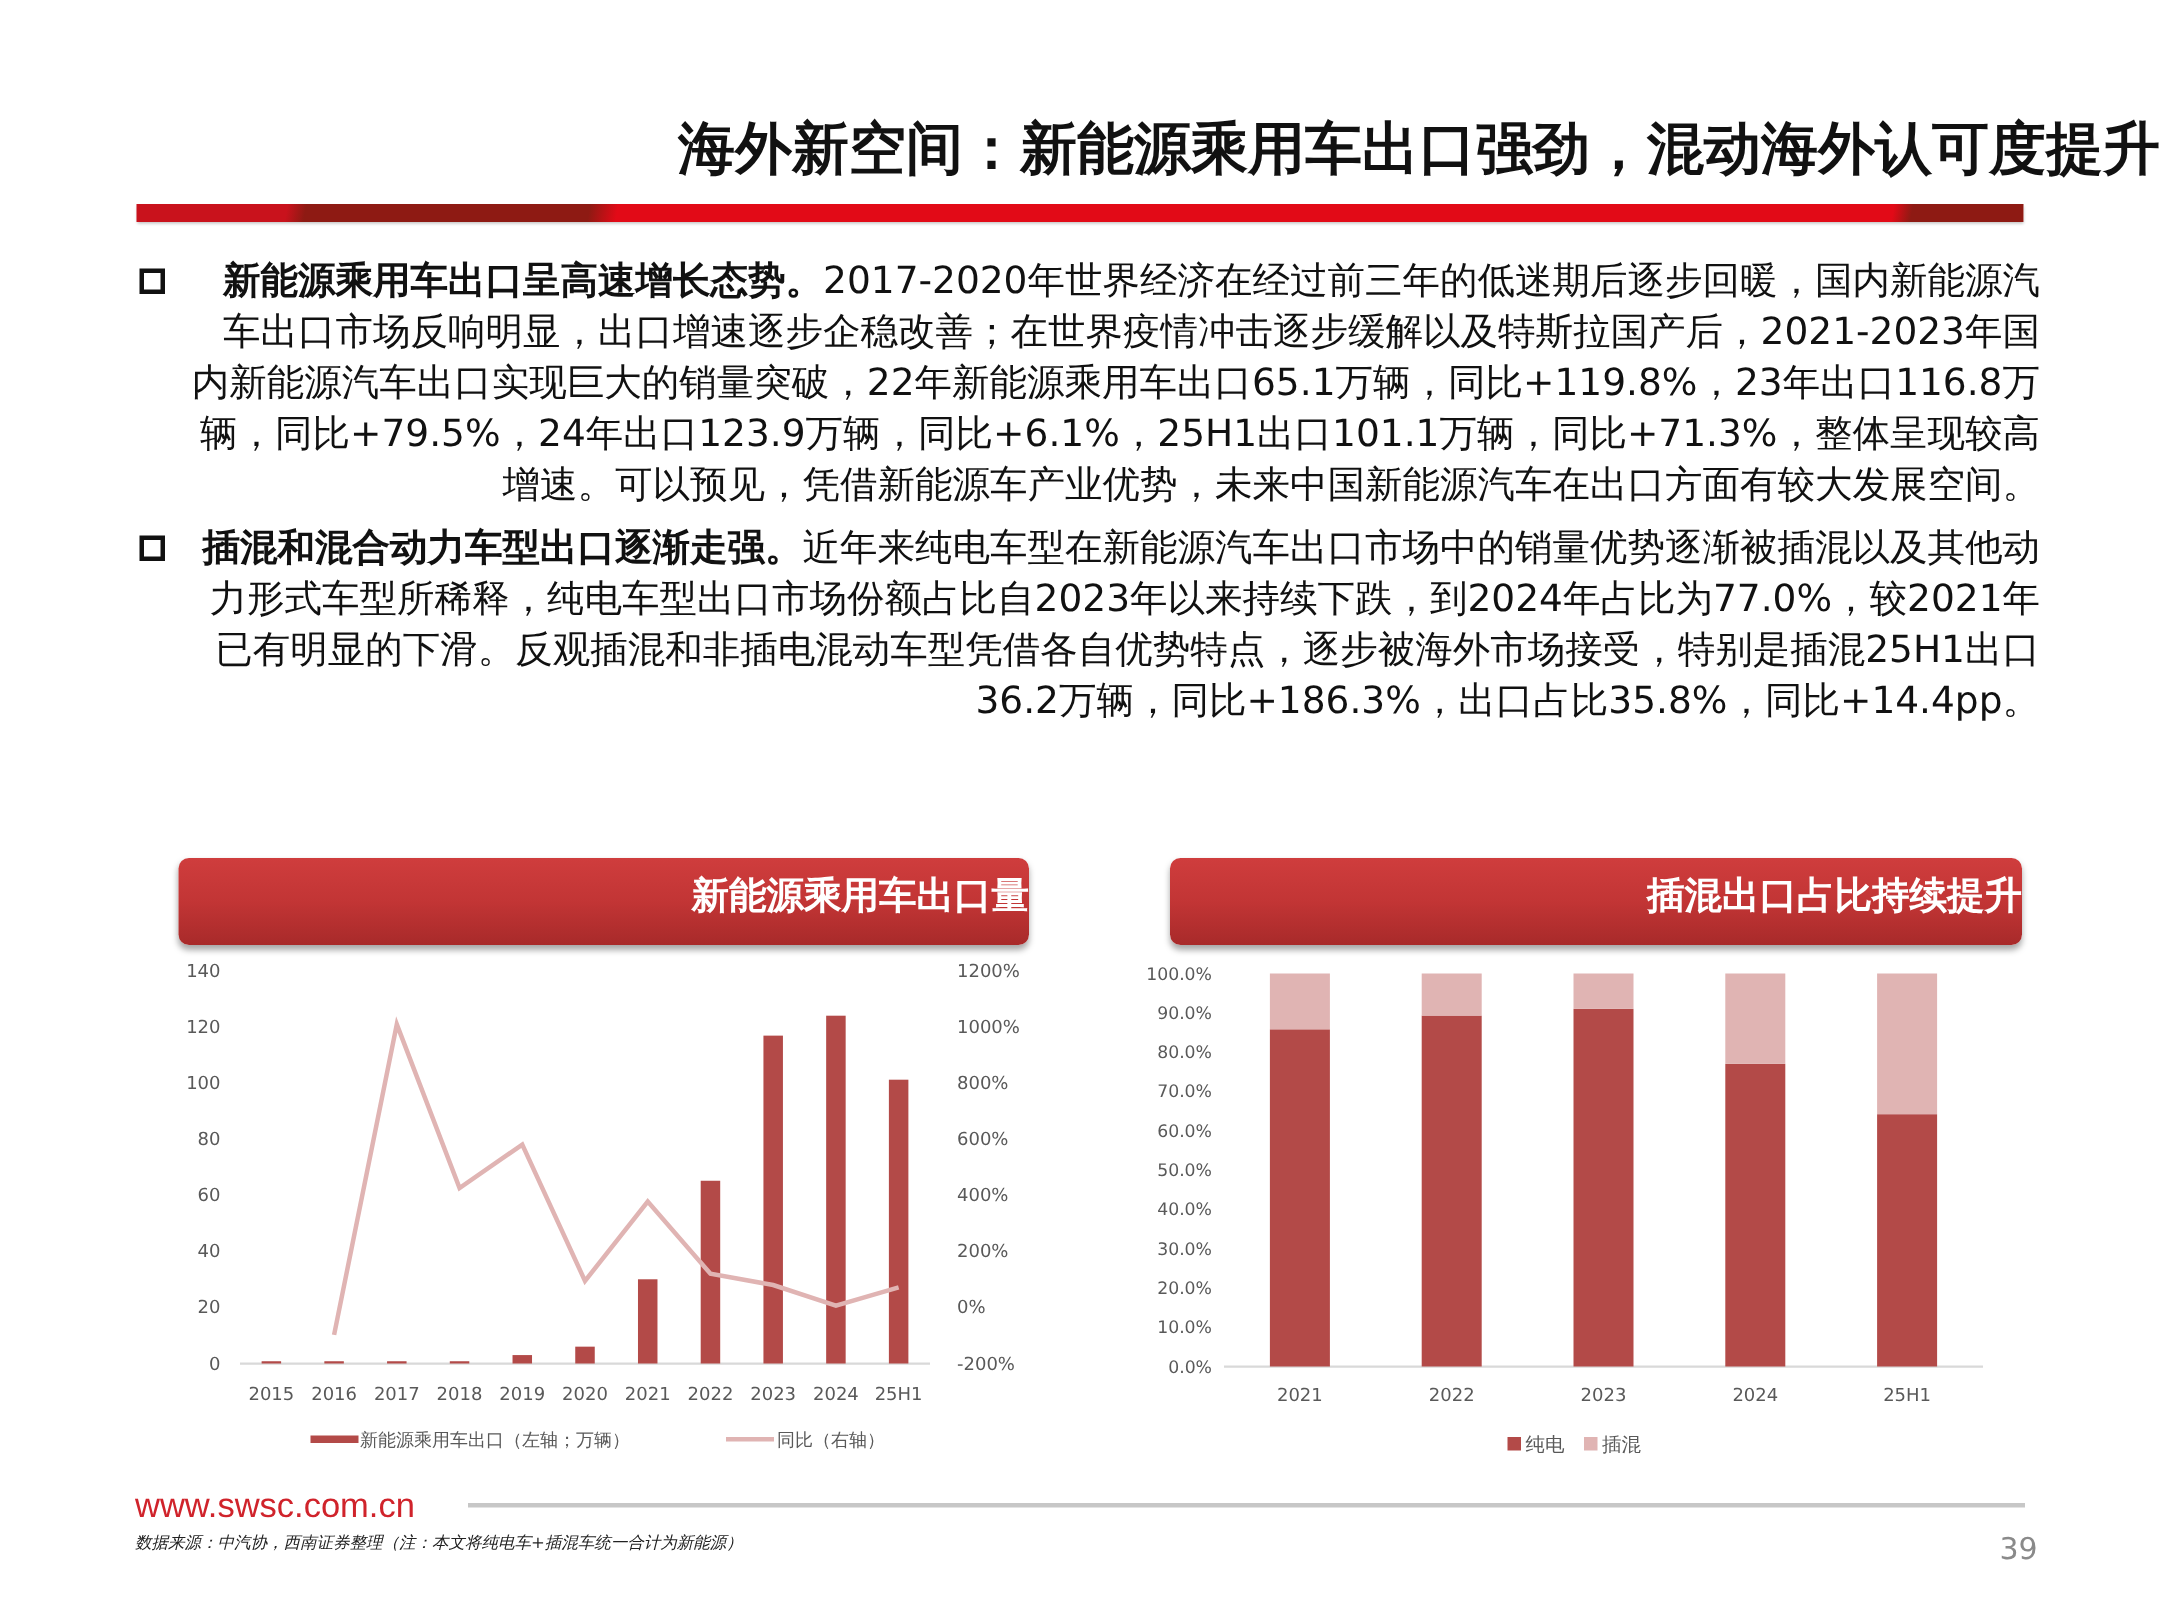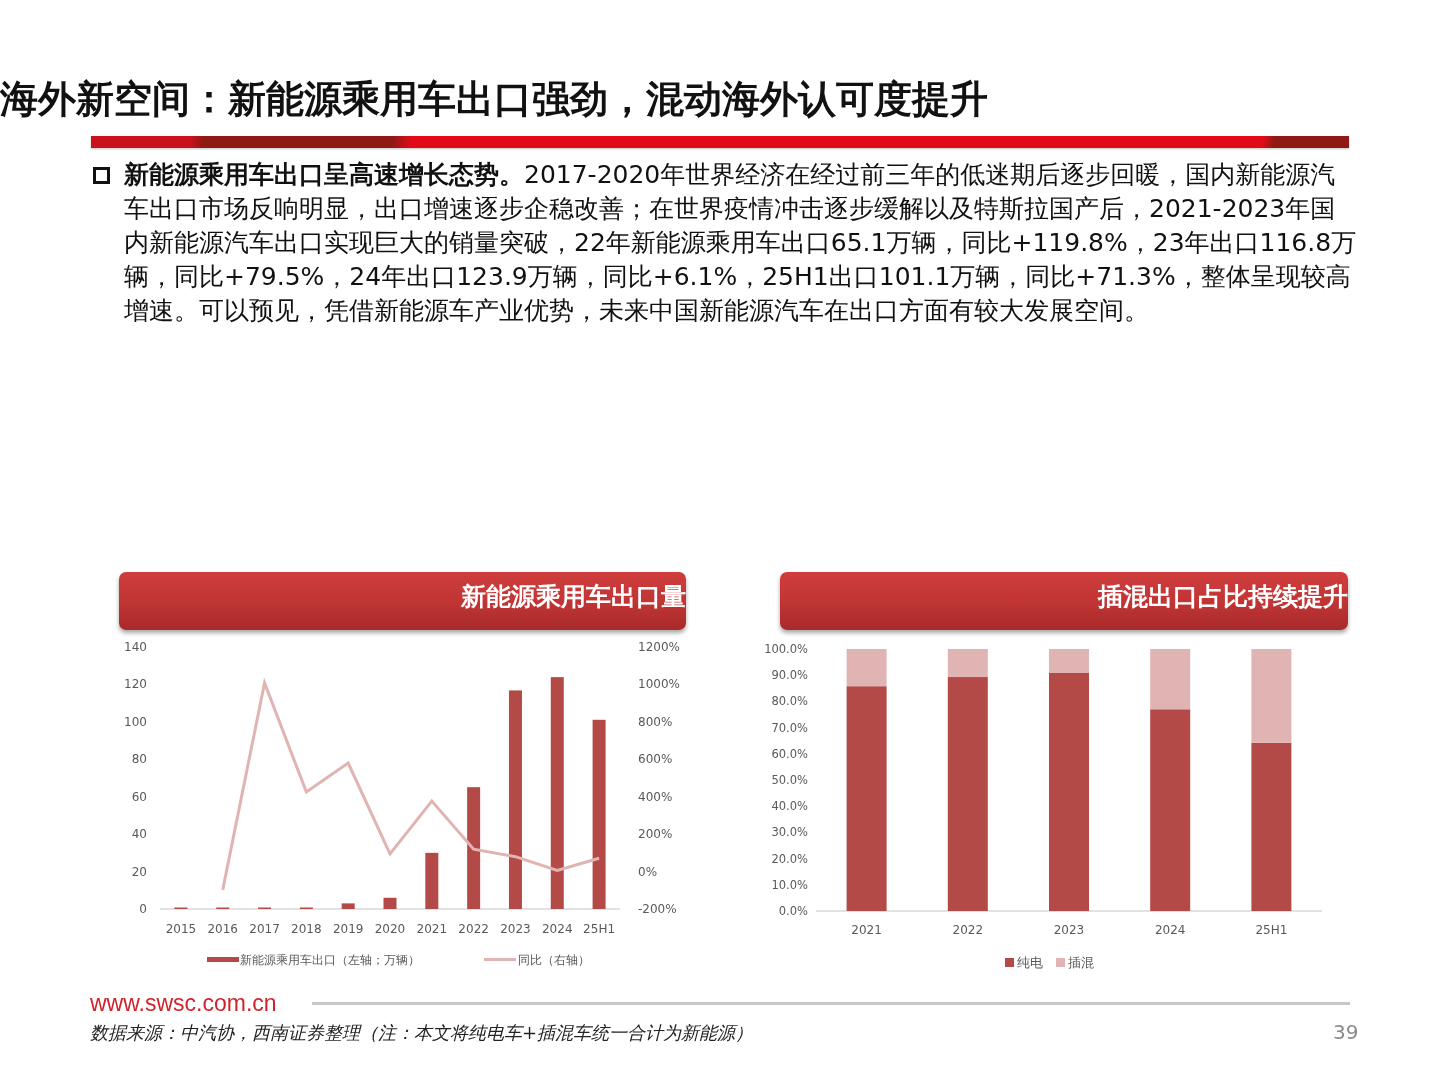--- a/index.html
+++ b/index.html
@@ -1,29 +1,29 @@
 <!DOCTYPE html>
 <html><head>
 <meta charset="utf-8">
 <style>
   * { margin: 0; padding: 0; box-sizing: border-box; }
   html, body { width: 1440px; height: 1080px; background: #ffffff; overflow: hidden; }
   body { position: relative; font-family: "DejaVu Sans", "Liberation Sans", sans-serif; color: #111; }
 
   .title {
-    position: absolute; left: 0; top: 74px; width: 1440px; text-align: left;
+    position: absolute; left: 0; top: 74px; width: 1440px; text-align: right;
     font-size: 38px; font-weight: bold; color: #111; letter-spacing: 0px;
   }
   .header-bar {
     position: absolute; left: 91px; top: 136px; width: 1258px; height: 12px;
     background: linear-gradient(100deg, #c9121c 0%, #c9121c 8%, #8e1a13 9%, #8e1a13 24%, #e20a17 25.5%, #e20a17 93%, #8e1a13 94%, #8e1a13 100%);
     box-shadow: 0 1px 2px rgba(0,0,0,0.25);
   }
 
-  .bullets { position: absolute; left: 90px; top: 158px; width: 1270px; }
+  .bullets { position: absolute; left: 90px; top: 170px; width: 1270px; text-align: right; }
   .bullet { position: relative; padding-left: 34px; font-size: 25px; line-height: 34px; color: #111; margin-bottom: 8px; }
   .bullet .box {
     position: absolute; left: 3px; top: 9px; width: 17px; height: 17px; border: 3px solid #111; background: #fff;
   }
   .bullet .lead { font-weight: bold; }
 
   .chart-header {
     position: absolute; height: 58px; border-radius: 7px;
     background: linear-gradient(#cf3d3d 0%, #c23535 50%, #a82a2a 100%);
     box-shadow: 0 3px 4px rgba(0,0,0,0.35);
@@ -32,35 +32,39 @@
 
   .chart-box { position: absolute; }
   .chart-box svg text { font-family: "DejaVu Sans", sans-serif; fill: #595959; }
 
   .footer-url {
     position: absolute; left: 90px; top: 990px; font-family: "Liberation Sans", sans-serif;
     font-size: 23px; color: #d0232b; text-align: right;
   }
   .footer-line { position: absolute; left: 312px; top: 1002px; width: 1038px; height: 3px; background: #c7c7c7; }
   .footer-source {
-    position: absolute; left: 90px; top: 1021px; font-size: 18px; font-style: italic; color: #222;
+    position: absolute; left: 90px; top: 1021px; font-size: 11px; font-style: italic; color: #222;
     font-family: "DejaVu Serif", serif;
   }
   .page-num { position: absolute; left: 1333px; top: 1020px; font-size: 20px; color: #8a8a8a; }
 </style>
 </head>
 <body>
 
 <div class="title">海外新空间：新能源乘用车出口强劲，混动海外认可度提升</div>
 <div class="header-bar"></div>
 
 <div class="bullets">
   <div class="bullet">
     <span class="box"></span>
     <span class="lead">新能源乘用车出口呈高速增长态势。</span><span>2017-2020年世界经济在经过前三年的低迷期后逐步回暖，国内新能源汽车出口市场反响明显，出口增速逐步企稳改善；在世界疫情冲击逐步缓解以及特斯拉国产后，2021-2023年国内新能源汽车出口实现巨大的销量突破，22年新能源乘用车出口65.1万辆，同比+119.8%，23年出口116.8万辆，同比+79.5%，24年出口123.9万辆，同比+6.1%，25H1出口101.1万辆，同比+71.3%，整体呈现较高增速。可以预见，凭借新能源车产业优势，未来中国新能源汽车在出口方面有较大发展空间。</span>
+  </div>
+  <div class="bullet">
+    <span class="box"></span>
+    <span class="lead">插混和混合动力车型出口逐渐走强。</span><span>近年来纯电车型在新能源汽车出口市场中的销量优势逐渐被插混以及其他动力形式车型所稀释，纯电车型出口市场份额占比自2023年以来持续下跌，到2024年占比为77.0%，较2021年已有明显的下滑。反观插混和非插电混动车型凭借各自优势特点，逐步被海外市场接受，特别是插混25H1出口36.2万辆，同比+186.3%，出口占比35.8%，同比+14.4pp。</span>
   </div>
 </div>
 
 <div class="chart-header" style="left:119px; top:572px; width:567px;">新能源乘用车出口量</div>
 <div class="chart-box" style="left:100px; top:630px; width:610px; height:350px;">
   <svg id="left-svg" width="610" height="350">
       <text x="47" y="283" font-size="12" text-anchor="end">0</text>
       <text x="47" y="245.57142857142858" font-size="12" text-anchor="end">20</text>
       <text x="47" y="208.14285714285717" font-size="12" text-anchor="end">40</text>
       <text x="47" y="170.71428571428572" font-size="12" text-anchor="end">60</text>

